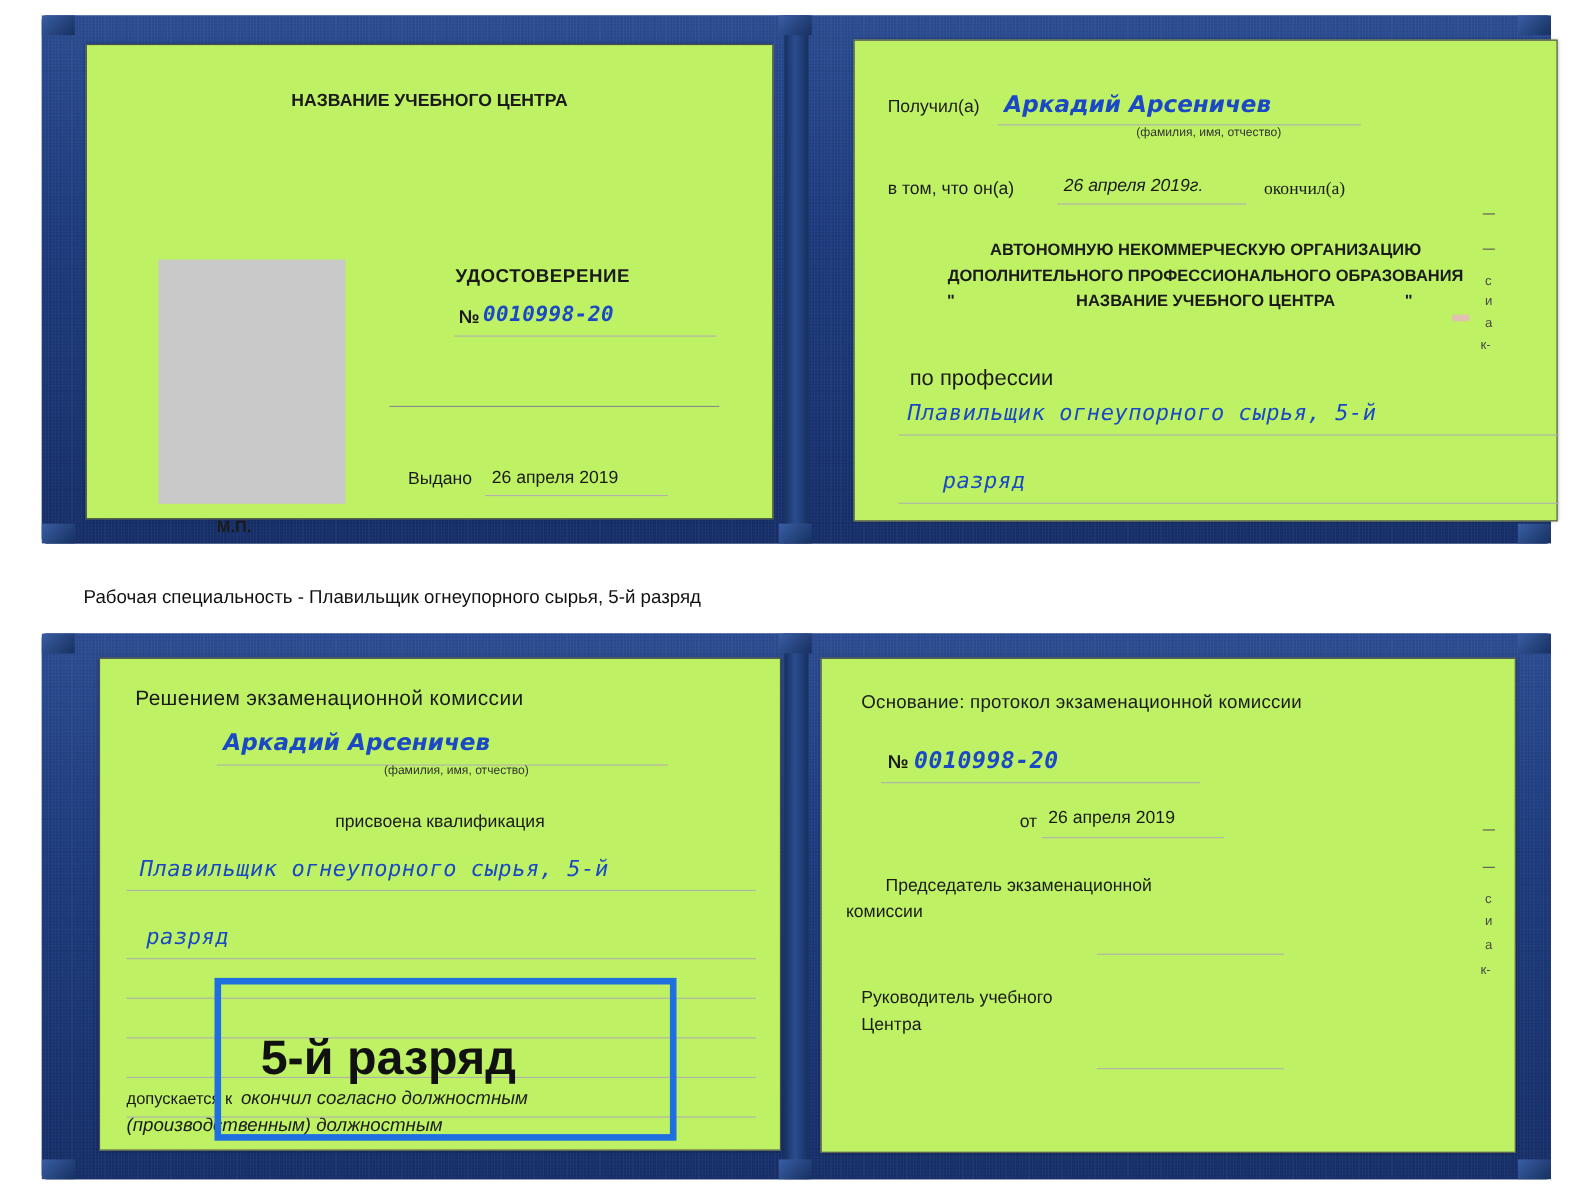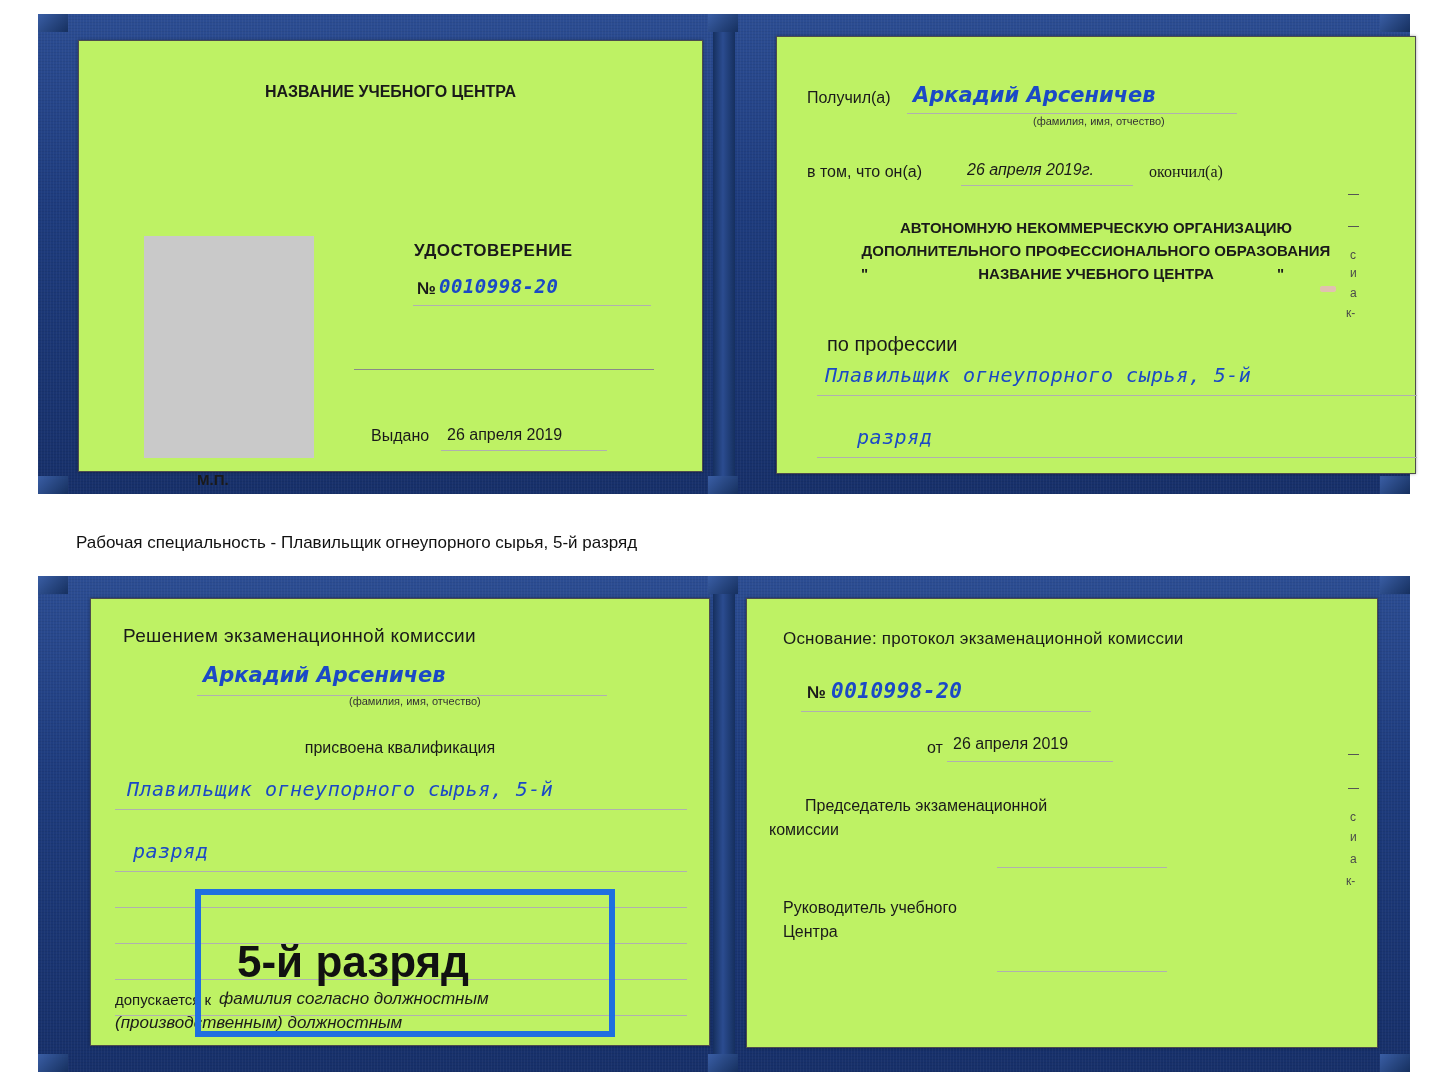--- a/index.html
+++ b/index.html
@@ -262,21 +262,21 @@
       <div class="rule thin" style="left:24px;top:210px;width:572px;"></div>
 
       <div class="hand mono" style="left:42px;top:240px;font-size:20px;">разряд</div>
       <div class="rule thin" style="left:24px;top:272px;width:572px;"></div>
 
       <div class="rule thin" style="left:24px;top:308px;width:572px;"></div>
       <div class="rule thin" style="left:24px;top:344px;width:572px;"></div>
       <div class="rule thin" style="left:24px;top:380px;width:572px;"></div>
 
       <div class="txt" style="left:24px;top:392px;font-size:15px;">допускается к</div>
-      <div class="printed-date" style="left:128px;top:390px;font-style:italic;font-size:17px;">фамилия согласно должностным</div>
+      <div class="printed-date" style="left:128px;top:390px;font-style:italic;font-size:17px;">окончил согласно должностным</div>
       <div class="printed-date" style="left:24px;top:414px;font-style:italic;font-size:17px;">(производственным) должностным</div>
       <div class="rule thin" style="left:24px;top:416px;width:572px;"></div>
 
       <div class="highlight-box" style="left:104px;top:290px;width:420px;height:148px;"></div>
       <div class="highlight-text" style="left:146px;top:338px;">5-й разряд</div>
     </div>
   </div>
 
   <div class="page right">
     <div class="page-inner">

